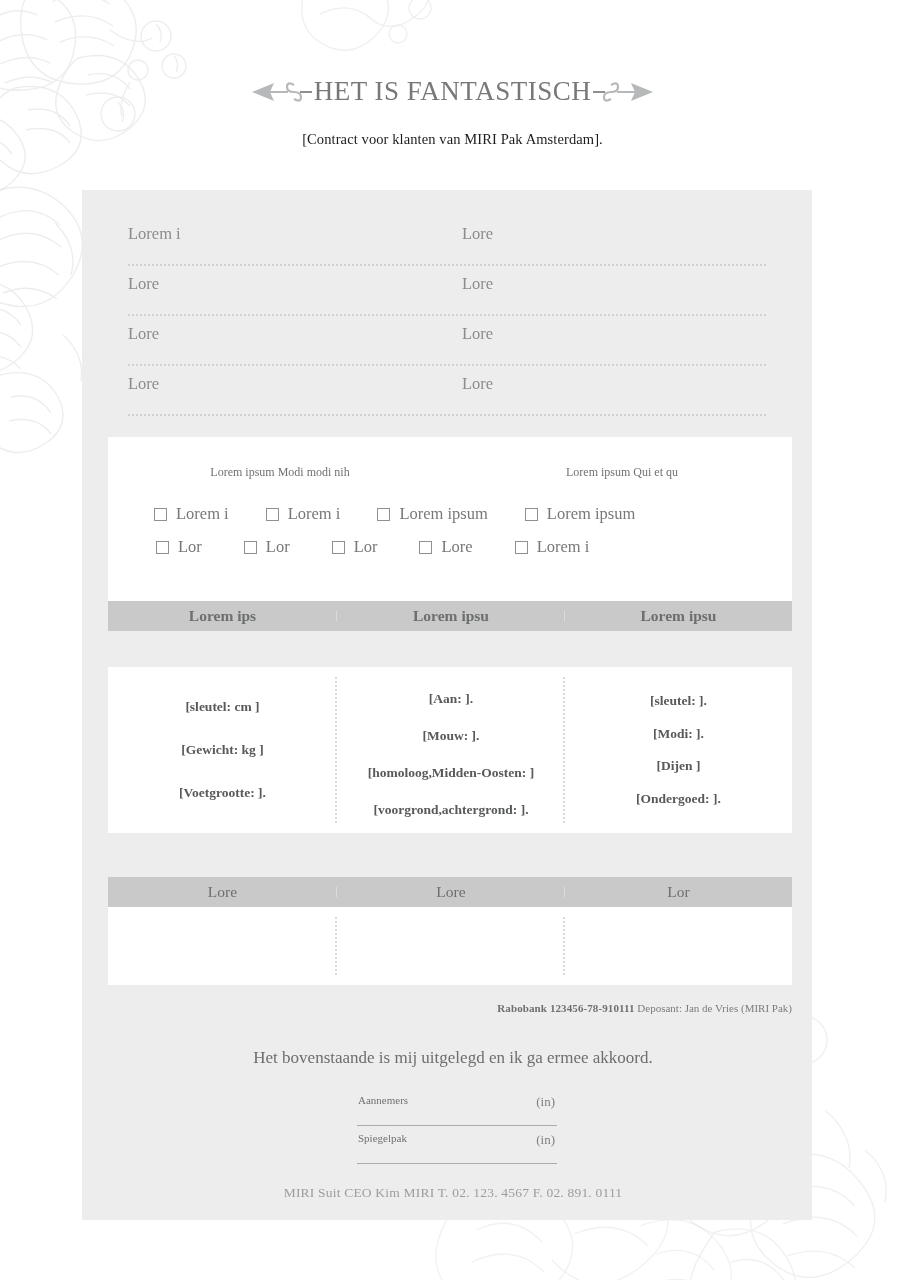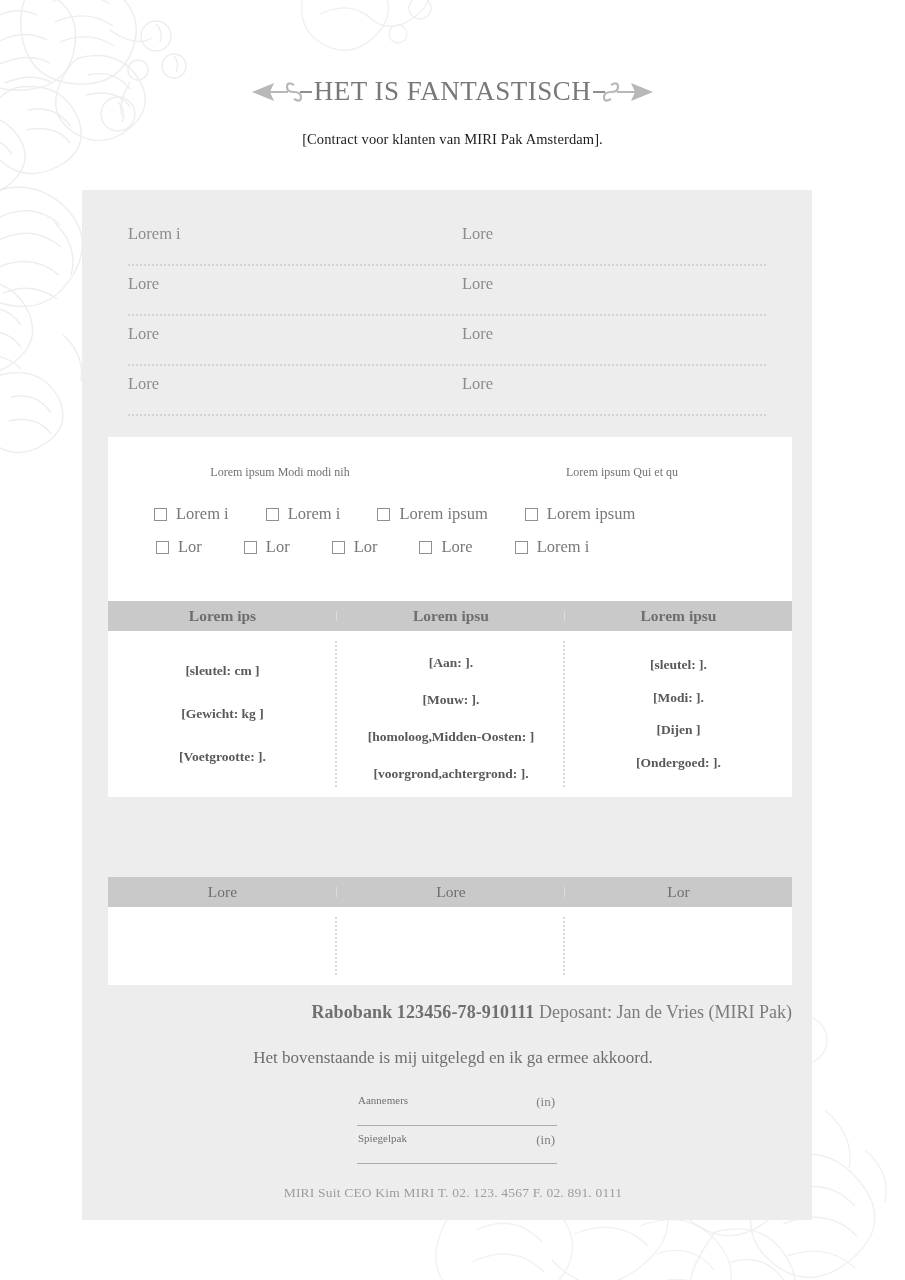--- a/index.html
+++ b/index.html
@@ -196,31 +196,31 @@
     bottom: 10px;
     border-right: 2px dotted #d8d8d8;
   }
   .tcell {
     font-size: 13.5px;
     color: #58595b;
     text-align: center;
     padding: 6px 2px;
     white-space: nowrap;
   }
-  #table-measurements .tbody { height: 166px; }
+  #table-measurements .tbody { height: 166px; margin-top: 36px; }
   #table-secondary .tbody { height: 78px; }
 
   
   .bank-line {
     position: absolute;
     left: 26px;
     width: 684px;
     top: 812px;
     text-align: right;
-    font-size: 18px;
+    font-size: 11px;
     color: #7a7c7e;
   }
   .bank-strong {
     font-weight: bold;
     color: #6d6f71;
     letter-spacing: 0.1px;
   }
 
   
   .agreement {

